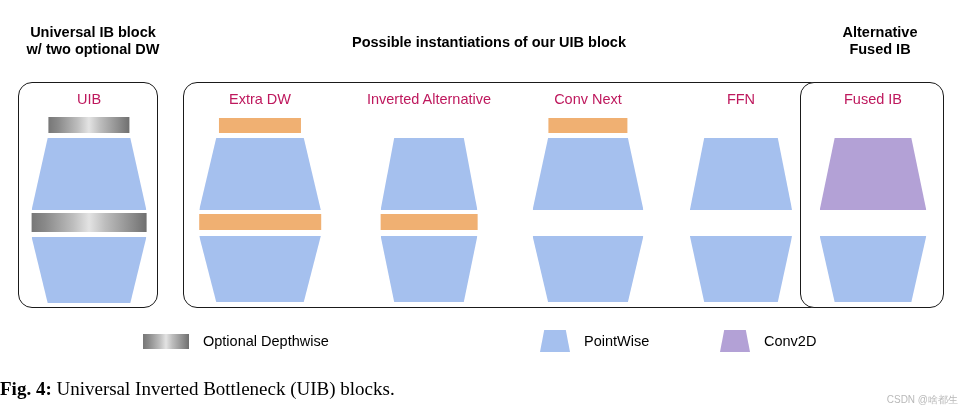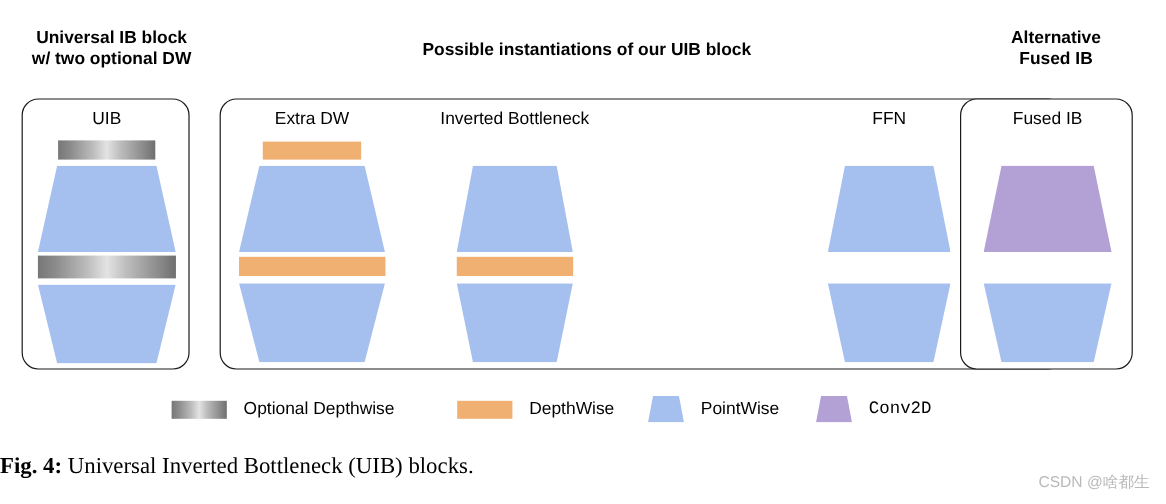--- a/index.html
+++ b/index.html
@@ -48,21 +48,21 @@
     top: 0;
     height: 226px;
   }
   .block-label {
     position: absolute;
     top: 8px;
     left: 0;
     width: 100%;
     text-align: center;
     font-size: 14.5px;
-    color: #000000;
+    color: #be185d;
     white-space: nowrap;
   }
 
   
   .stage {
     position: absolute;
     top: 30px;
     left: 0;
     width: 100%;
     height: 190px;
@@ -141,21 +141,21 @@
   }
   #caption .fig-no {
     font-weight: bold;
   }
 
   
   #watermark {
     position: absolute;
     right: 14px;
     top: 393px;
-    font-size: 13px;
+    font-size: 10px;
     color: #b9b9b9;
     white-space: nowrap;
   }
 </style>
 </head>
 <body>
 
 <div class="group-title" id="title-uib">Universal IB block
 w/ two optional DW</div>
 
@@ -182,28 +182,36 @@
     <div class="block-label">Extra DW</div>
     <div class="stage">
       <div class="shape bar-dw" style="top:5px;  width:54%; height:15px;"></div>
       <div class="shape trap-up" style="top:25px; width:80%; height:72px;"></div>
       <div class="shape bar-dw" style="top:101px;width:80%; height:16px;"></div>
       <div class="shape trap-down" style="top:123px;width:80%; height:66px;"></div>
     </div>
   </div>
 
   <div class="block" style="left:152px; width:186px;">
-    <div class="block-label">Inverted Bottleneck</div>
+    <div class="block-label">Inverted Alternative</div>
     <div class="stage">
       <div class="shape trap-up" style="top:25px; width:52%; height:72px;"></div>
       <div class="shape bar-dw" style="top:101px;width:52%; height:16px;"></div>
       <div class="shape trap-down" style="top:123px;width:52%; height:66px;"></div>
     </div>
   </div>
 
+  <div class="block" style="left:338px; width:132px;">
+    <div class="block-label">Conv Next</div>
+    <div class="stage">
+      <div class="shape bar-dw" style="top:5px;  width:60%; height:15px;"></div>
+      <div class="shape trap-up" style="top:25px; width:84%; height:72px;"></div>
+      <div class="shape trap-down" style="top:123px;width:84%; height:66px;"></div>
+    </div>
+  </div>
 
   <div class="block" style="left:486px; width:142px;">
     <div class="block-label">FFN</div>
     <div class="stage">
       <div class="shape trap-up" style="top:25px; width:72%; height:72px;"></div>
       <div class="shape trap-down" style="top:123px;width:72%; height:66px;"></div>
     </div>
   </div>
 
 </div>
@@ -218,31 +226,27 @@
   </div>
 </div>
 
 <div id="legend">
 
   <div class="legend-item" style="left:143px;">
     <div class="legend-swatch bar-opt"></div>
     <div class="legend-text">Optional Depthwise</div>
   </div>
 
-  <div class="legend-item" style="left:381px;">
-    <div class="legend-swatch bar-dw"></div>
-    <div class="legend-text">DepthWise</div>
-  </div>
 
   <div class="legend-item" style="left:540px;">
     <div class="legend-swatch trap trap-up"></div>
     <div class="legend-text">PointWise</div>
   </div>
 
-  <div class="legend-item" style="left:680px;font-family:Liberation Mono, monospace;">
+  <div class="legend-item" style="left:720px;">
     <div class="legend-swatch trap trap-up purple"></div>
     <div class="legend-text">Conv2D</div>
   </div>
 
 </div>
 
 <div id="caption">
   <span class="fig-no">Fig. 4:</span>
   <span>Universal Inverted Bottleneck (UIB) blocks.</span>
 </div>

